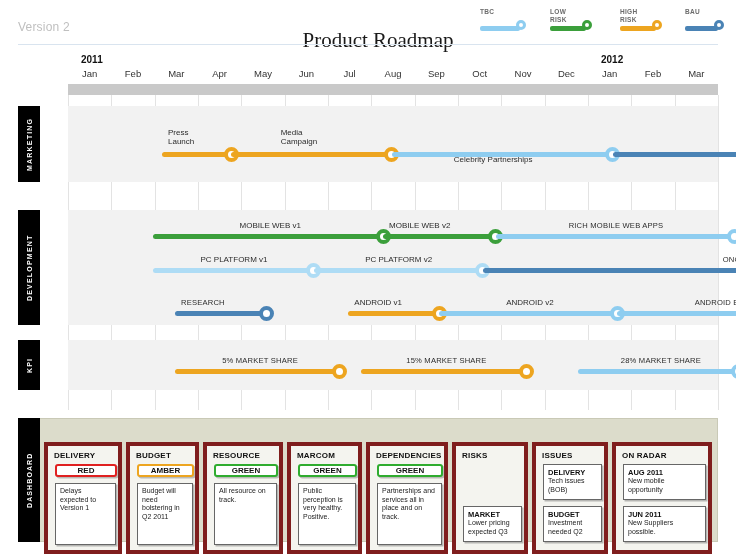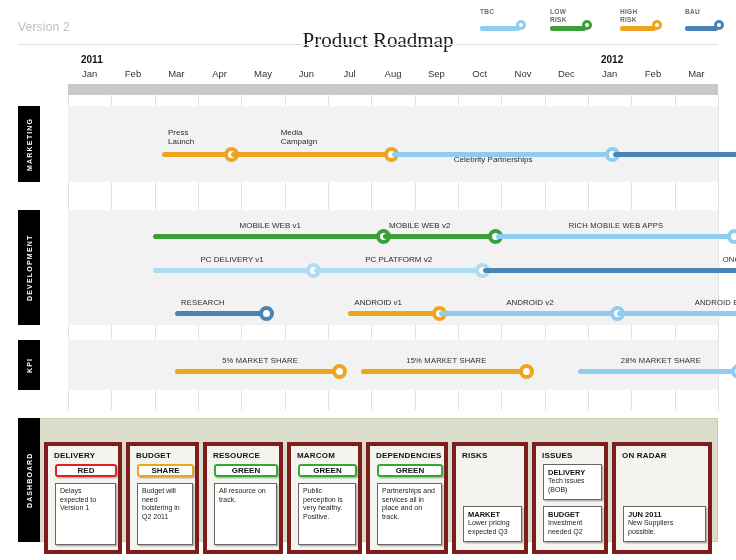--- a/index.html
+++ b/index.html
@@ -198,21 +198,21 @@
       <div class="tbar" style="left: 85.3333px; width: 229.667px; top: 139px; background: rgb(59, 159, 59);"></div>
       <div class="tlabel" style="top: 126px; left: 171.567px;">MOBILE WEB v1</div>
       <div class="tdot" style="left: 307.5px; top: 134px; border: 4px solid rgb(59, 159, 59);"></div>
       <div class="tbar" style="left: 315px; width: 112.667px; top: 139px; background: rgb(59, 159, 59);"></div>
       <div class="tlabel" style="top: 126px; left: 321px;">MOBILE WEB v2</div>
       <div class="tdot" style="left: 420.167px; top: 134px; border: 4px solid rgb(59, 159, 59);"></div>
       <div class="tbar" style="left: 427.667px; width: 238.333px; top: 139px; background: rgb(142, 205, 240);"></div>
       <div class="tlabel caps" style="top: 126px; left: 500.633px;">RICH MOBILE  WEB APPS</div>
       <div class="tdot" style="left: 658.5px; top: 134px; border: 4px solid rgb(142, 205, 240);"></div>
       <div class="tbar" style="left: 85.3333px; width: 160.333px; top: 173px; background: rgb(174, 220, 245);"></div>
-      <div class="tlabel" style="top: 160px; left: 132.5px;">PC DELIVERY  v1</div>
+      <div class="tlabel" style="top: 160px; left: 132.5px;">PC PLATFORM  v1</div>
       <div class="tdot" style="left: 238.167px; top: 168px; border: 4px solid rgb(174, 220, 245);"></div>
       <div class="tbar" style="left: 245.667px; width: 169px; top: 173px; background: rgb(174, 220, 245);"></div>
       <div class="tlabel" style="top: 160px; left: 297.167px;">PC PLATFORM  v2</div>
       <div class="tdot" style="left: 407.167px; top: 168px; border: 4px solid rgb(174, 220, 245);"></div>
       <div class="tbar" style="left: 414.667px; width: 550.333px; top: 173px; background: rgb(74, 131, 181);"></div>
       <div class="tlabel caps" style="top: 160px; left: 654.633px;">ONGOING RELEASES</div>
       <div class="tbar" style="left: 107px; width: 91px; top: 216px; background: rgb(74, 131, 181);"></div>
       <div class="tlabel caps" style="top: 203px; left: 113px;">RESEARCH</div>
       <div class="tdot" style="left: 190.5px; top: 211px; border: 4px solid rgb(74, 131, 181);"></div>
       <div class="tbar" style="left: 280.333px; width: 91px; top: 216px; background: rgb(237, 165, 32);"></div>
@@ -246,21 +246,21 @@
   <div id="dash-cards">
       <div class="dcard" style="left: 44px; width: 78px;">
         <div class="dcard-title">DELIVERY</div>
         <div class="rag" style="width: 62px; border: 2px solid rgb(224, 32, 32);">RED</div>
         <div class="note" style="left: 7px; top: 37px; width: 61px; height: 62px;">
           <div class="note-body">Delays expected to Version 1</div>
         </div>
       </div>
       <div class="dcard" style="left: 126px; width: 73px;">
         <div class="dcard-title">BUDGET</div>
-        <div class="rag" style="width: 57px; border: 2px solid rgb(237, 165, 32);">SHARE</div>
+        <div class="rag" style="width: 57px; border: 2px solid rgb(237, 165, 32);">AMBER</div>
         <div class="note" style="left: 7px; top: 37px; width: 56px; height: 62px;">
           <div class="note-body">Budget will need bolstering in Q2 2011</div>
         </div>
       </div>
       <div class="dcard" style="left: 203px; width: 80px;">
         <div class="dcard-title">RESOURCE</div>
         <div class="rag" style="width: 64px; border: 2px solid rgb(47, 172, 47);">GREEN</div>
         <div class="note" style="left: 7px; top: 37px; width: 63px; height: 62px;">
           <div class="note-body">All resource on track.</div>
         </div>
@@ -292,20 +292,24 @@
           <div class="note-head">DELIVERY</div>
           <div class="note-body">Tech issues (BOB)</div>
         </div>
         <div class="note" style="left: 7px; top: 60px; width: 59px; height: 36px;">
           <div class="note-head">BUDGET</div>
           <div class="note-body">Investment needed Q2</div>
         </div>
       </div>
       <div class="dcard" style="left: 612px; width: 100px;">
         <div class="dcard-title">ON RADAR</div>
+        <div class="note" style="left: 7px; top: 18px; width: 83px; height: 36px;">
+          <div class="note-head">AUG 2011</div>
+          <div class="note-body">New mobile opportunity</div>
+        </div>
         <div class="note" style="left: 7px; top: 60px; width: 83px; height: 36px;">
           <div class="note-head">JUN 2011</div>
           <div class="note-body">New Suppliers possible.</div>
         </div>
       </div>
     </div>
 
 </div>
 
 </body></html>

